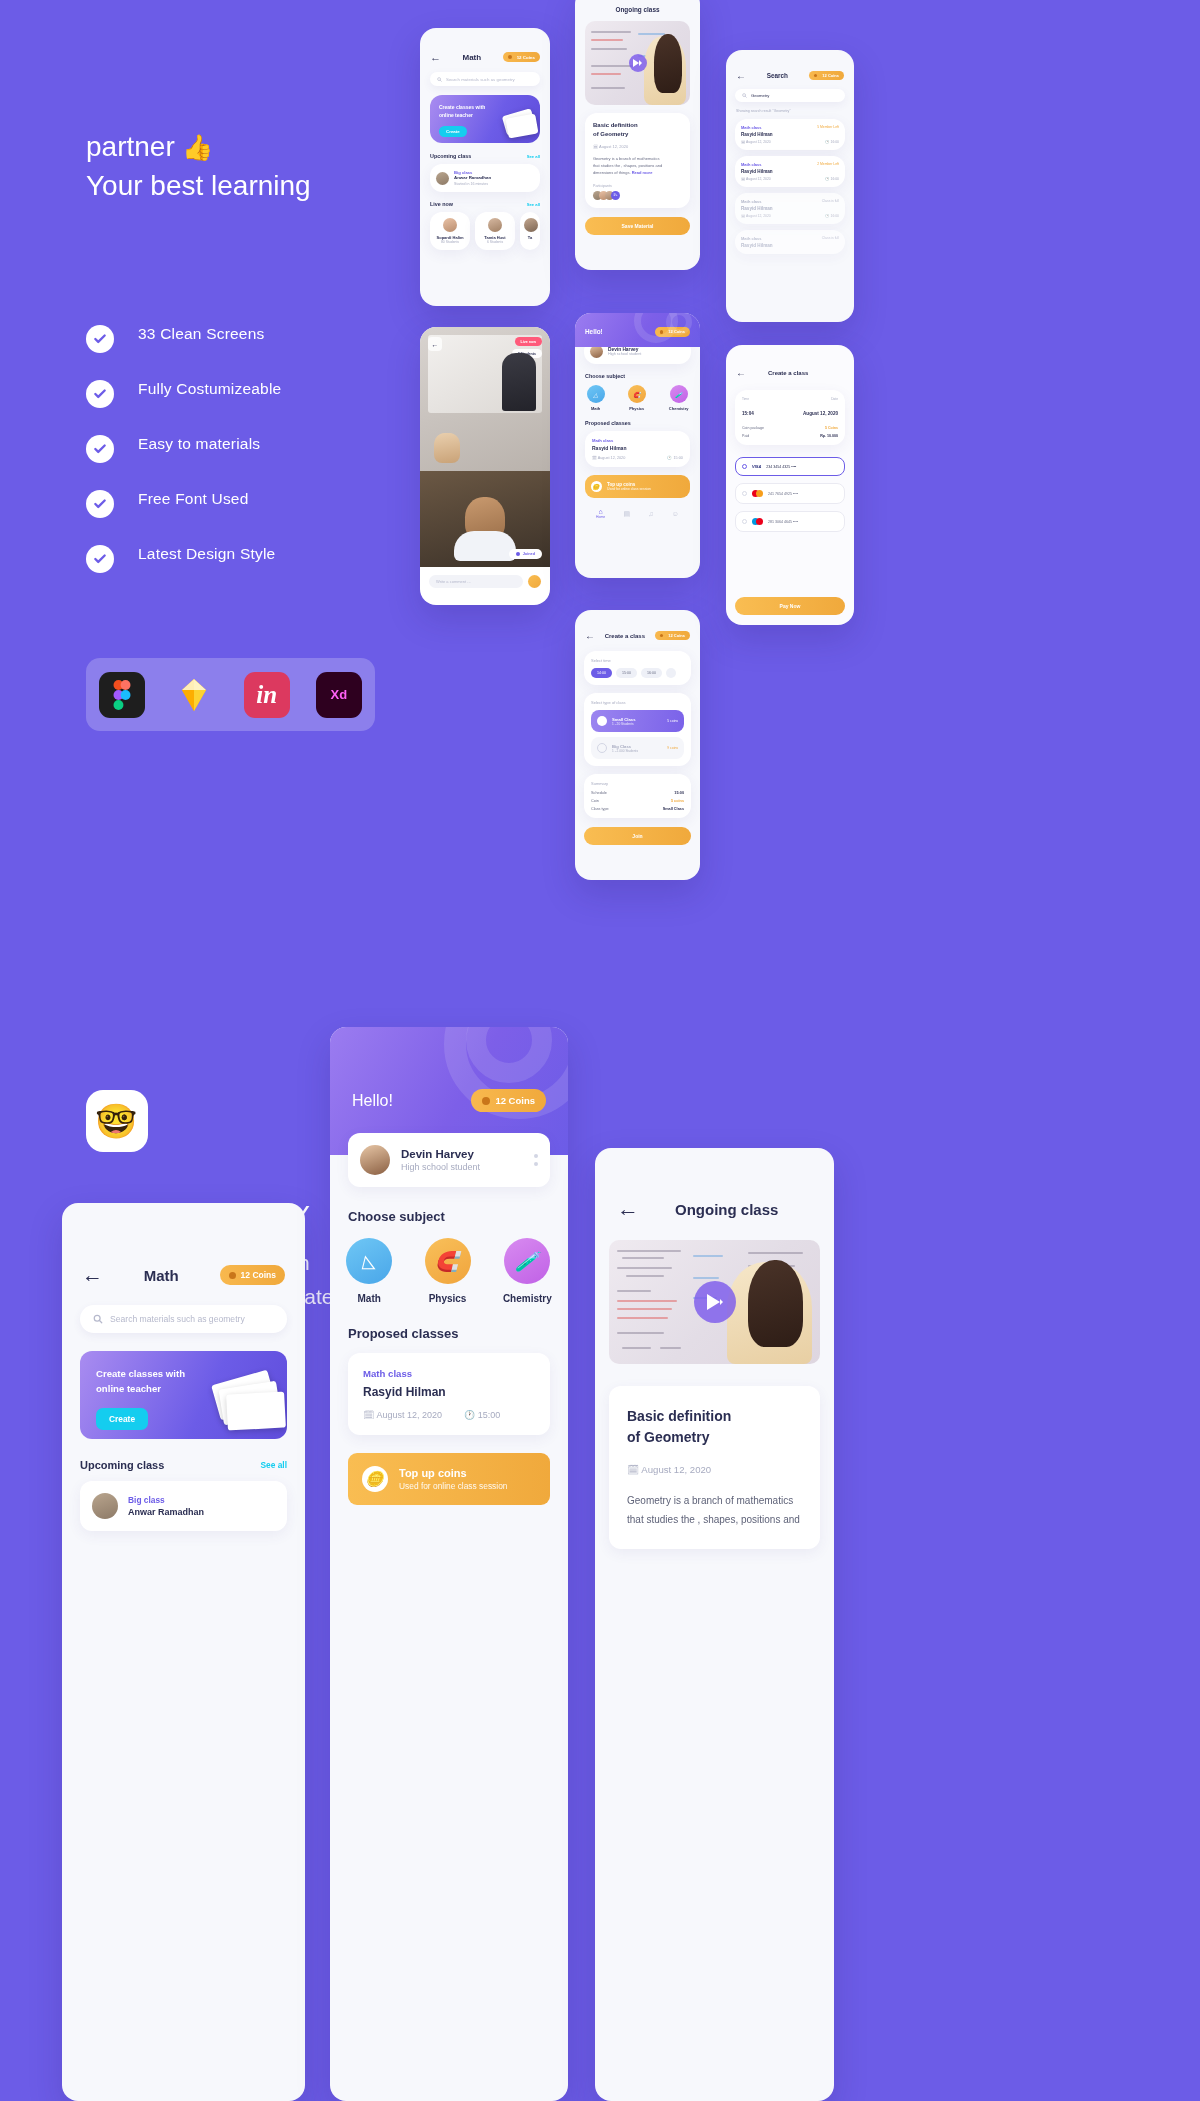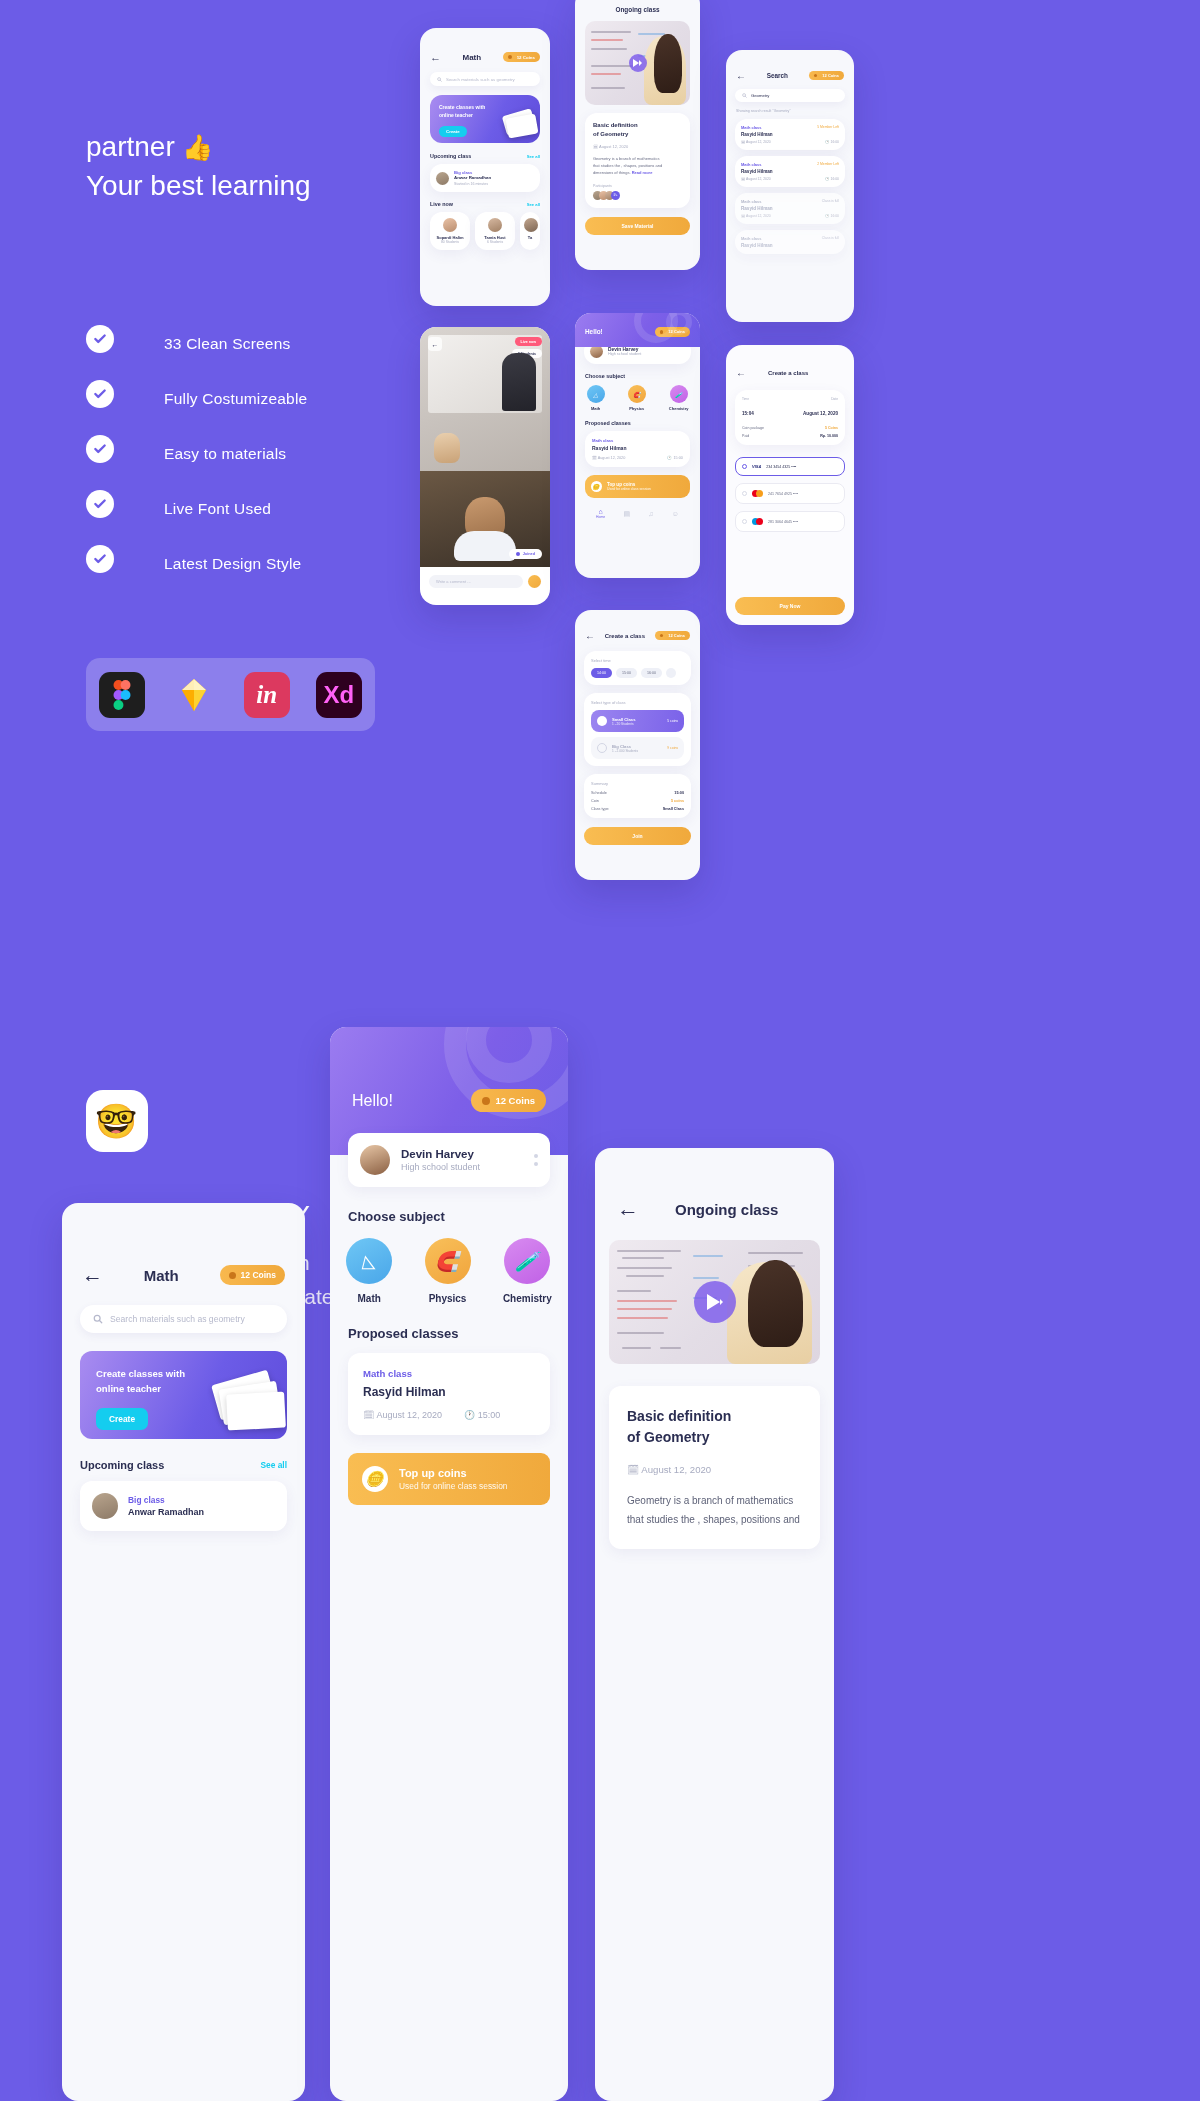--- a/index.html
+++ b/index.html
@@ -12,40 +12,40 @@
   }
   .stage { position: relative; width: 1200px; height: 2101px; }
 
   
   .hero { position: absolute; left: 86px; top: 118px; width: 420px; color: #fff; }
   .hero-brand { font-size: 31px; letter-spacing: 3px; font-weight: 400; line-height: 1.3; }
   .hero-tag { font-size: 28px; line-height: 1.38; font-weight: 400; margin-top: 10px; }
   .hero-tag .emoji { font-size: 25px; }
 
   .features { position: absolute; left: 86px; top: 325px; }
-  .feature { display: flex; align-items: flex-end; margin-bottom: 27px; gap: 26px; }
+  .feature { display: flex; align-items: flex-start; margin-bottom: 27px; }
   .check {
     width: 28px; height: 28px; border-radius: 50%;
     background: #fff; display: flex; align-items: center; justify-content: center;
     flex: none;
   }
   .check svg { width: 14px; height: 14px; }
   .feature-label { color: #fff; font-size: 15.5px; margin-left: 24px; letter-spacing: .2px; }
 
   
   .tools {
     position: absolute; left: 86px; top: 658px;
     width: 289px; height: 73px; border-radius: 14px;
     background: rgba(255,255,255,0.22);
     display: flex; align-items: center; justify-content: space-around;
   }
   .tool { width: 46px; height: 46px; border-radius: 11px; display:flex; align-items:center; justify-content:center; }
   .tool-figma { background: #1e1e1e; }
   .tool-invision { background: #dc395f; color:#fff; font-family:"Liberation Serif", serif; font-style: italic; font-weight:700; font-size: 25px; }
-  .tool-xd { background:#2e001f; color:#ff61f6; font-weight:700; font-size:24px; font-family:"Liberation Sans",sans-serif; }
+  .tool-xd { background:#2e001f; color:#ff61f6; font-weight:700; font-size:13px; font-family:"Liberation Sans",sans-serif; }
   .tool-sketch { background: transparent; }
 
   
   .hq-icon {
     position: absolute; left: 86px; top: 1090px;
     width: 62px; height: 62px; border-radius: 17px;
     background: #fff; display:flex; align-items:center; justify-content:center;
     font-size: 34px; line-height:1;
   }
   .hq { position: absolute; left: 86px; top: 1200px; width: 420px; color: #fff; }
@@ -187,21 +187,21 @@
           </svg>
         </span>
       <span class="feature-label">Easy to materials</span>
     </div>
     <div class="feature">
       <span class="check">
           <svg viewBox="0 0 24 24">
             <path d="M20 6L9 17l-5-5" fill="none" stroke="#6c5ce7" stroke-width="4" stroke-linecap="round" stroke-linejoin="round"></path>
           </svg>
         </span>
-      <span class="feature-label">Live Font Used</span>
+      <span class="feature-label">Free Font Used</span>
     </div>
     <div class="feature">
       <span class="check">
           <svg viewBox="0 0 24 24">
             <path d="M20 6L9 17l-5-5" fill="none" stroke="#6c5ce7" stroke-width="4" stroke-linecap="round" stroke-linejoin="round"></path>
           </svg>
         </span>
       <span class="feature-label">Latest Design Style</span>
     </div>
   </div>

